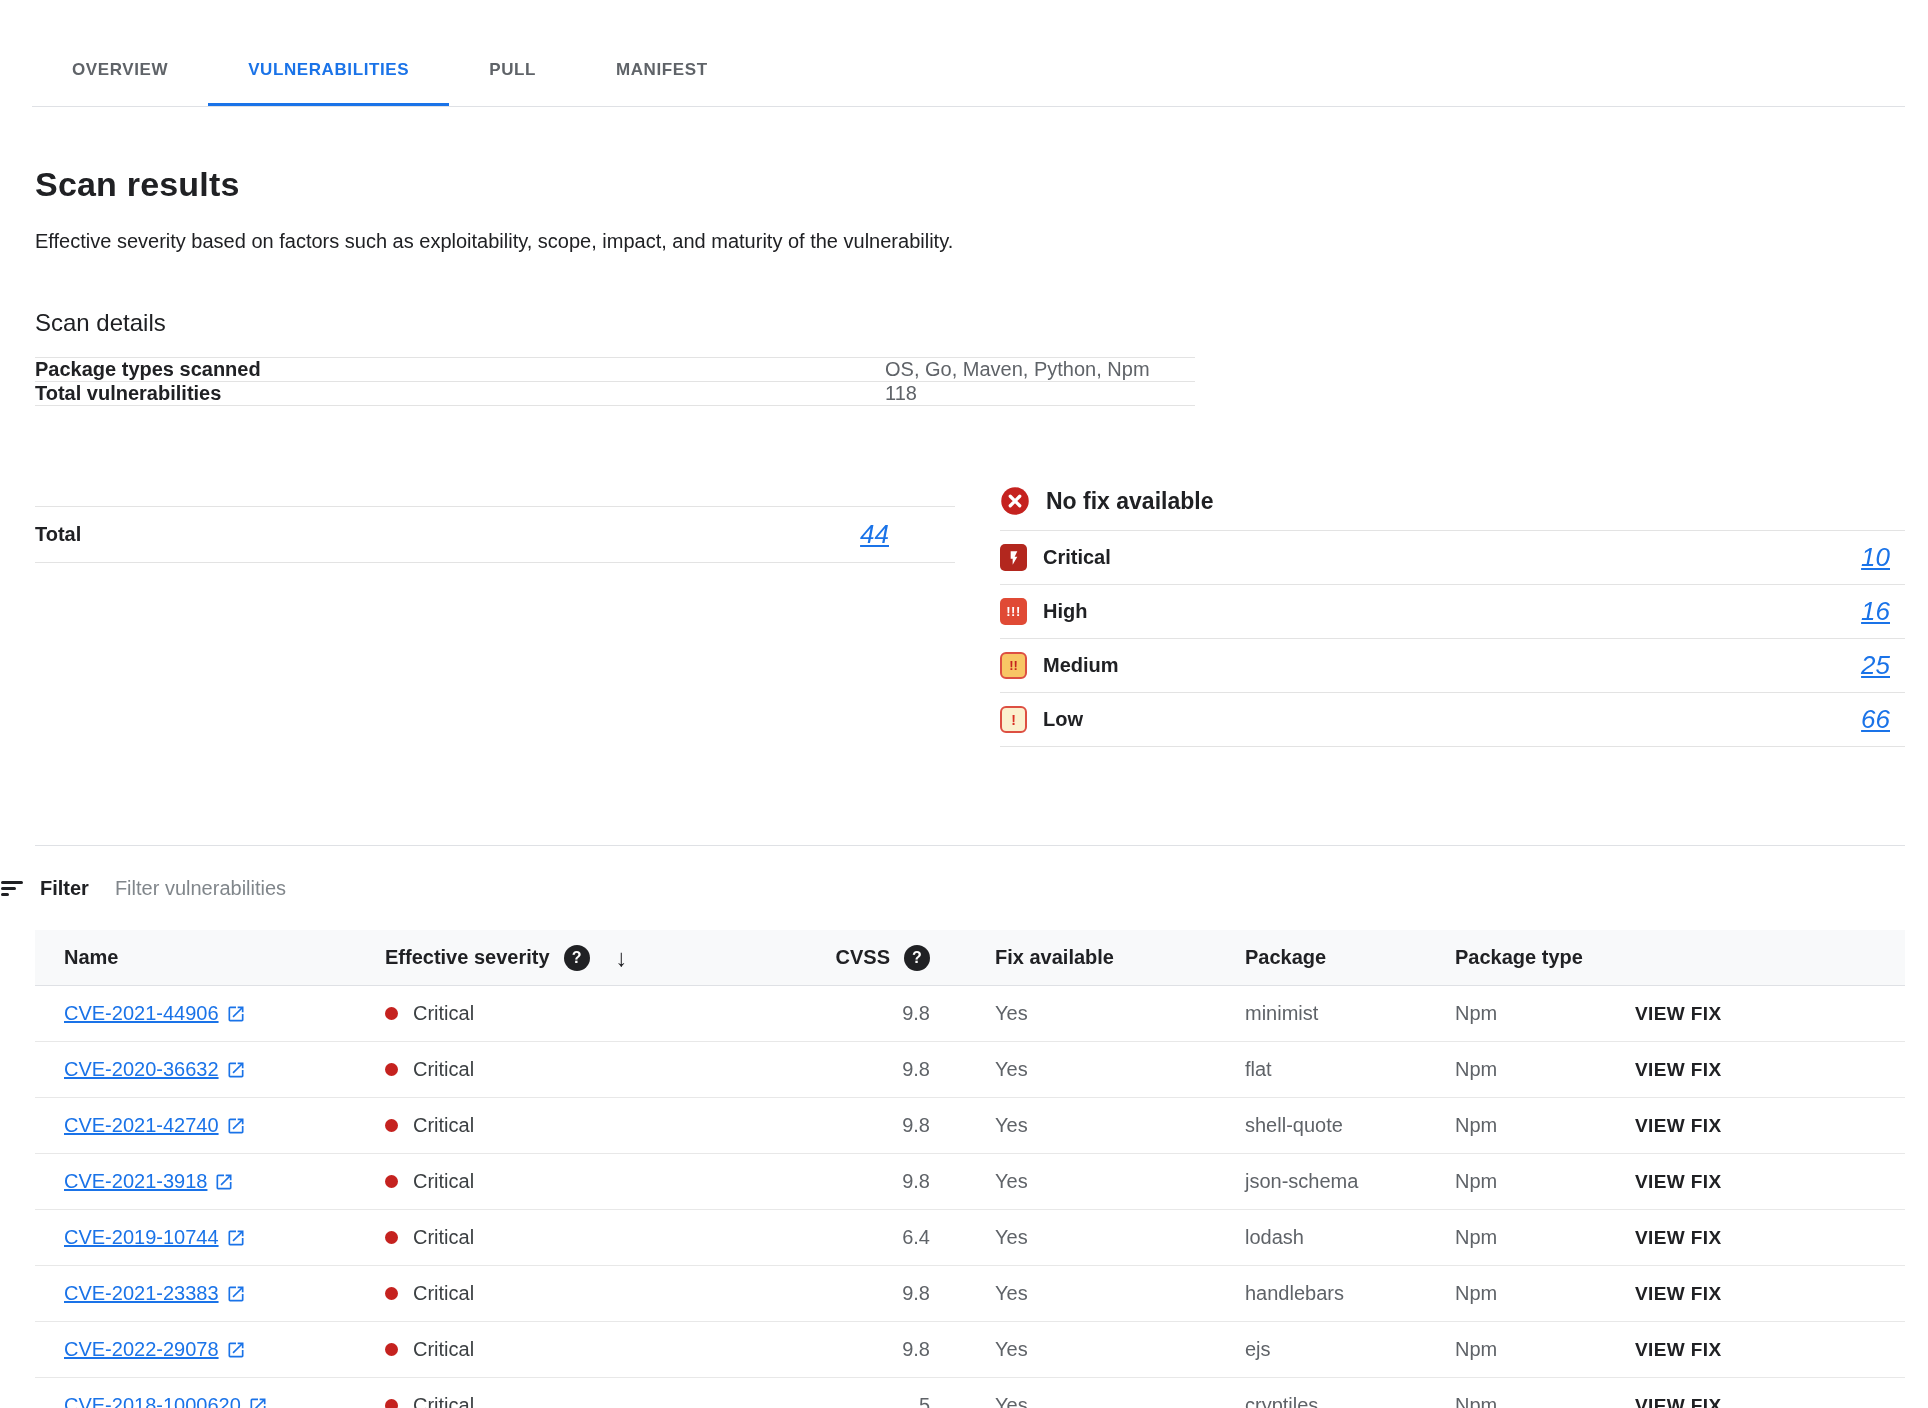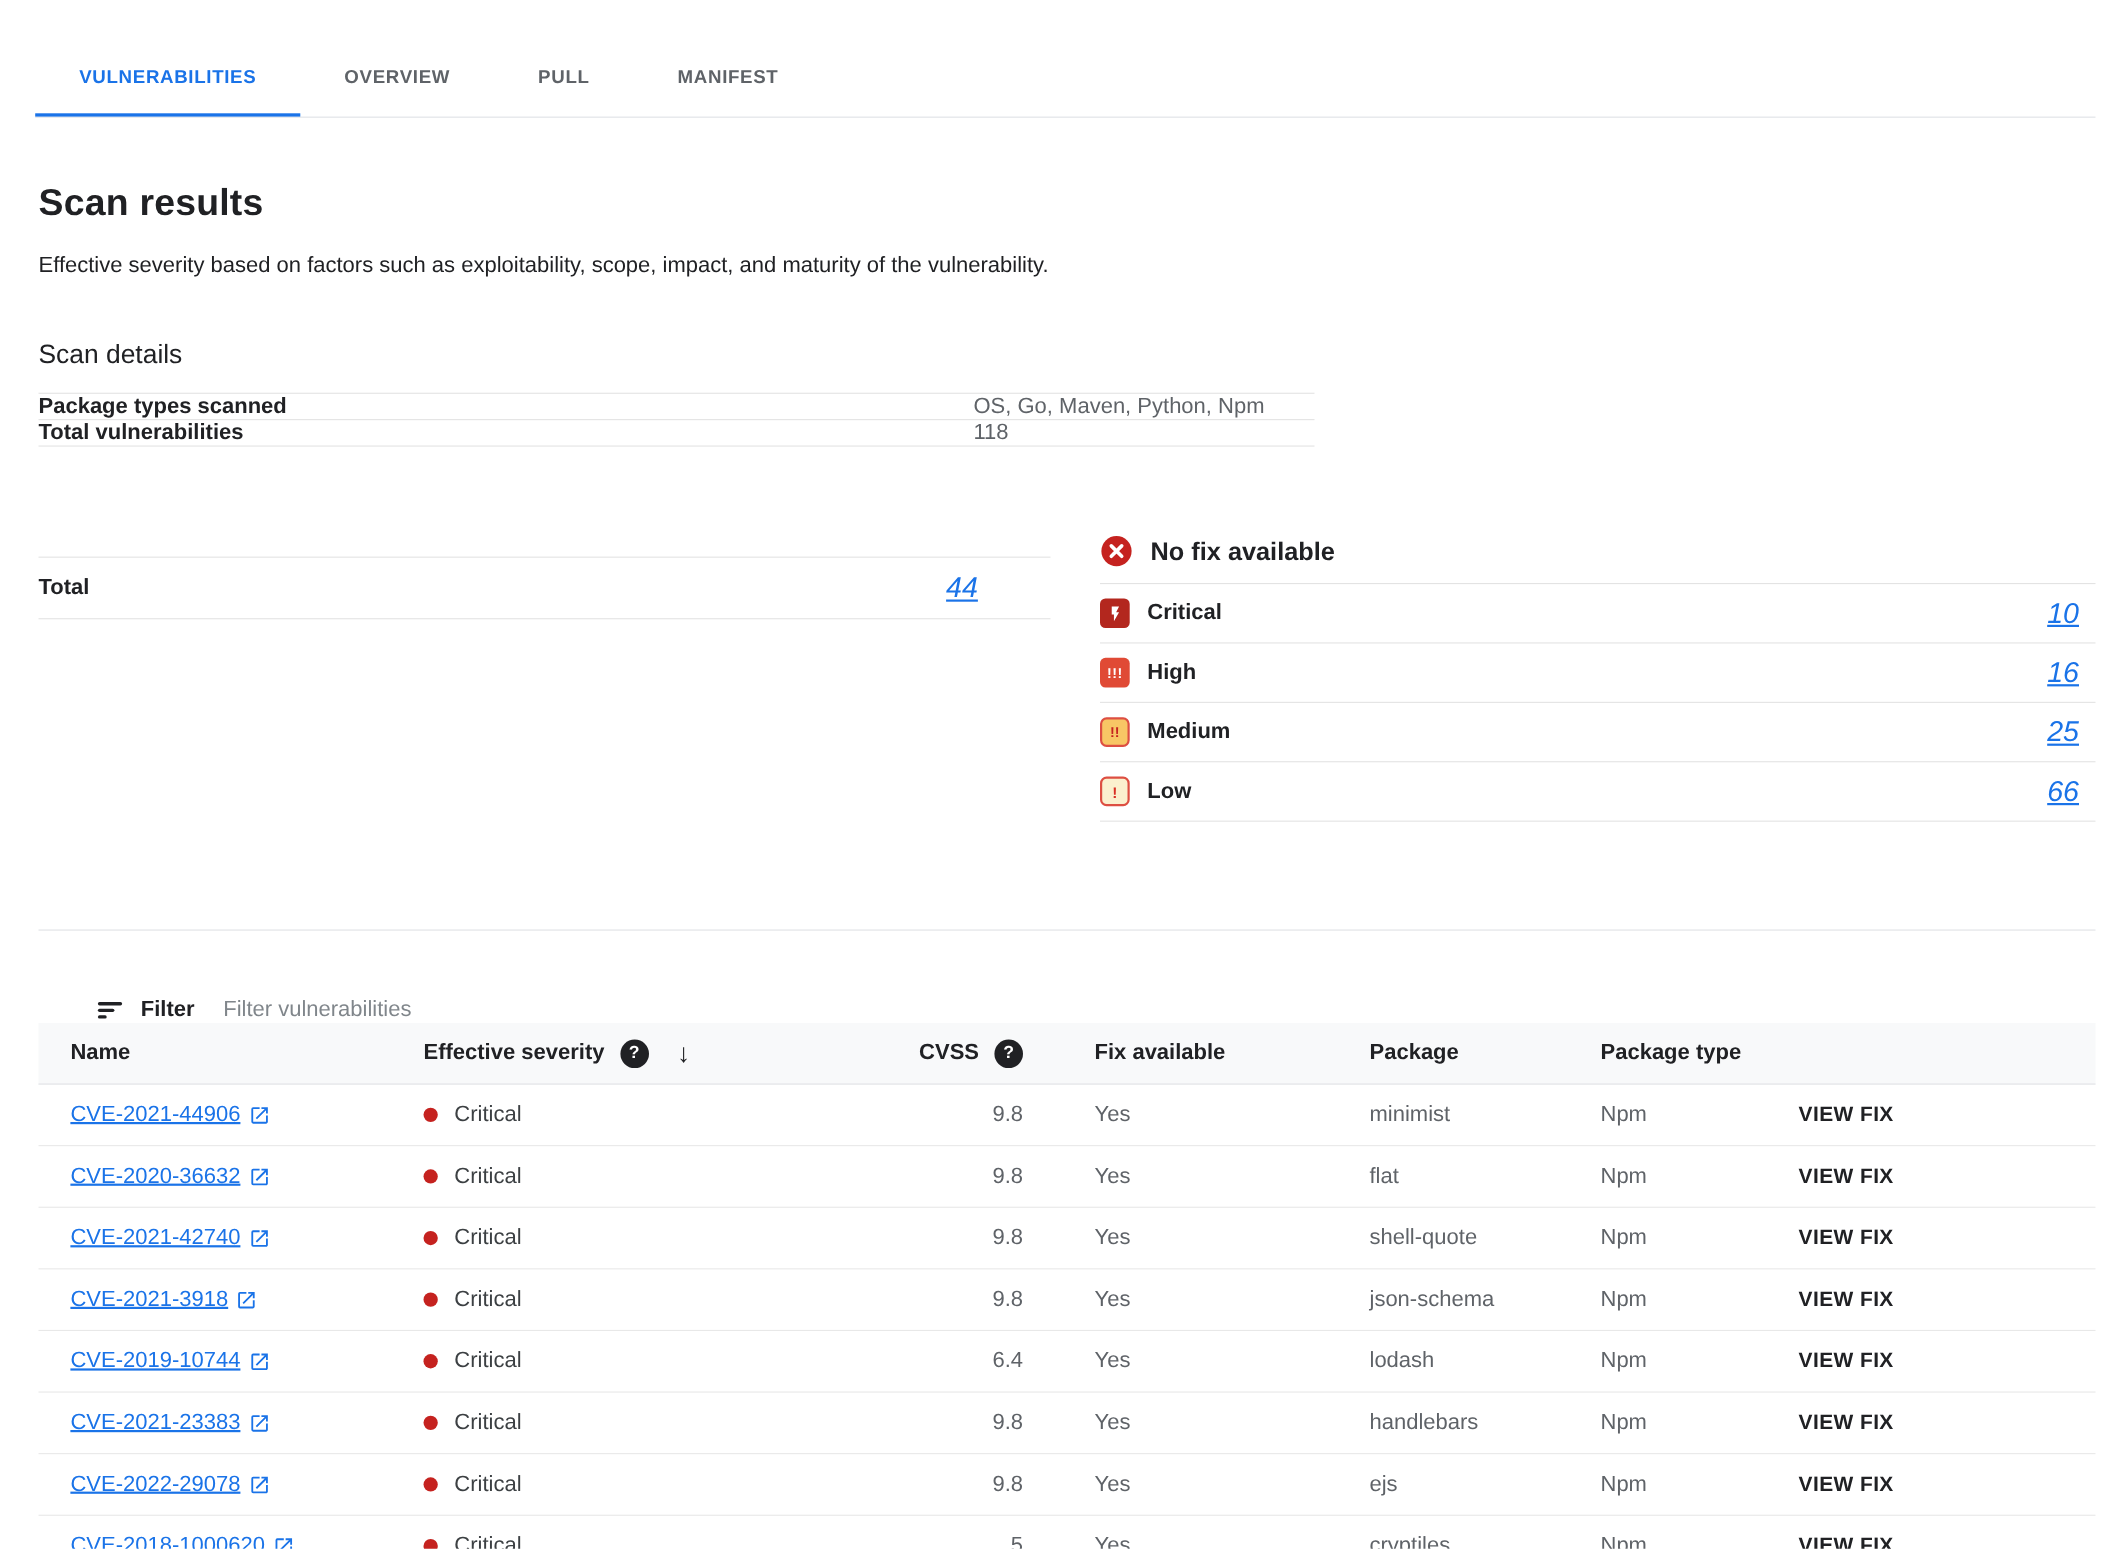--- a/index.html
+++ b/index.html
@@ -52,21 +52,21 @@
   .sev-low      { background: var(--low-bg); border: 2px solid var(--low-border);
                   color: var(--low-glyph); font-size: 14px; border-radius: 6px; }
   .sev-label { font-weight: 700; }
   .sev-count { margin-left: auto; padding-right: 15px; }
 
   a.blue-link { color: var(--link-blue); text-decoration: underline; font-size: 26px; font-style: italic; }
 
   
   .bottom-section { position: absolute; top: 845px; left: 0; right: 0; background: #fff; }
   .main-divider { border-top: 1px solid var(--divider); margin: 0 23px 0 35px; }
-  .filter-row { height: 84px; display: flex; align-items: flex-end; padding-left: 88px; }
+  .filter-row { height: 84px; display: flex; align-items: center; }
   .filter-icon { width: 24px; height: 24px; color: #202124; }
   .filter-label { margin-left: 16px; font-size: 20px; font-weight: 700; }
   .filter-input { margin-left: 26px; border: none; outline: none; font-family: inherit;
                   font-size: 20px; color: var(--text-primary); width: 700px; background: transparent; }
   .filter-input::placeholder { color: var(--placeholder-gray); }
 
   .vuln-table { margin: 0 23px 0 35px; }
   .vrow { display: grid; grid-template-columns: 350px 350px 195px 280px 210px 215px 270px;
           align-items: center; height: 56px; border-bottom: 1px solid #e8e8e8; font-size: 20px; }
   .vhead { background: var(--table-header-bg); border-bottom: 1px solid var(--divider); font-weight: 700; }
@@ -91,23 +91,23 @@
   .ext-icon { width: 20px; height: 20px; margin-left: 7px; flex: none; }
   .sev-dot { width: 13px; height: 13px; border-radius: 50%; background: var(--severity-dot-red);
              margin-right: 15px; flex: none; }
   .view-fix { font-size: 19px; font-weight: 700; letter-spacing: .4px; color: #202124;
               background: none; border: none; font-family: inherit; cursor: pointer; }
 </style>
 </head>
 <body>
 
 <nav class="tabbar">
+  <div class="tab"><span class="tab-label">OVERVIEW</span></div>
+
   <div class="tab active"><span class="tab-label">VULNERABILITIES</span></div>
-
-  <div class="tab"><span class="tab-label">OVERVIEW</span></div>
 
   <div class="tab"><span class="tab-label">PULL</span></div>
 
   <div class="tab"><span class="tab-label">MANIFEST</span></div>
 </nav>
 
 <h1 class="page-title">Scan results</h1>
 <p class="page-desc">Effective severity based on factors such as exploitability, scope, impact, and maturity of the vulnerability.</p>
 
 <h2 class="section-h2">Scan details</h2>

